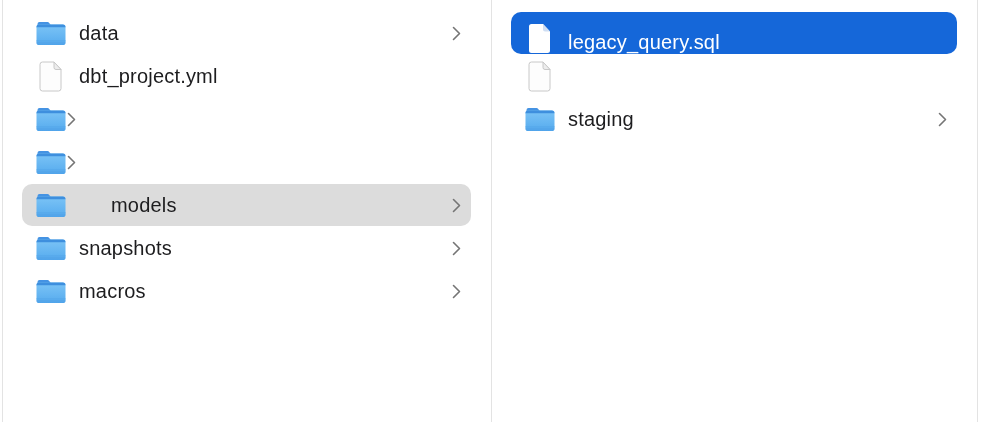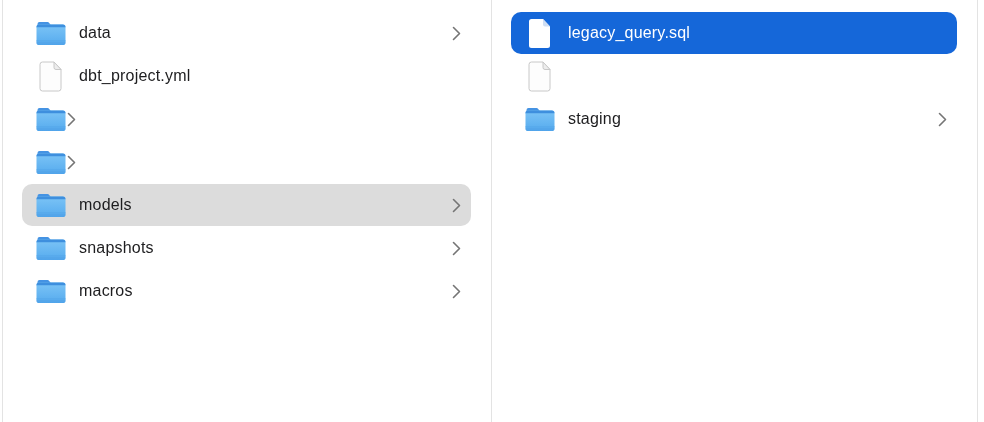--- a/index.html
+++ b/index.html
@@ -1,21 +1,21 @@
 <!DOCTYPE html>
 <html style="--background: #ffffff; --divider: #e3e3e3; --text: #1d1d1f; --selected_text: #ffffff; --selection_active: #1567d9; --selection_inactive: #dcdcdc; --chevron: #757575; --folder_blue: #66b7f2; --folder_tab_blue: #4593e3;"><head>
 <meta charset="utf-8">
 <style>
   html,body{margin:0;padding:0;background:#ffffff;}
   .finder{
     position:relative;
     width:984px;height:422px;
     background:var(--background,#ffffff);
     font-family:"Liberation Sans","DejaVu Sans",sans-serif;
-    font-size:16px;
+    font-size:20px;
     color:var(--text,#1d1d1f);
     overflow:hidden;
     -webkit-font-smoothing:antialiased;
   }
   .vline{
     position:absolute;top:0;bottom:0;width:1px;
     background:var(--divider,#e3e3e3);
   }
   .vline.v1{left:2px;}
   .vline.v2{left:491px;}
@@ -41,22 +41,22 @@
     margin-left:12px;
     flex:1 1 auto;
     white-space:nowrap;overflow:hidden;text-overflow:ellipsis;
     letter-spacing:.2px;
   }
   .row .chev{
     flex:0 0 auto;
     margin-right:10px;
     display:flex;align-items:center;
   }
-  .row.sel-inactive{background:var(--selection_inactive,#dcdcdc);}
-  .row.sel-active{background:var(--selection_active,#1567d9);color:var(--selected_text,#ffffff);}
+  .row.sel-inactive{background:var(--selection_inactive,#dcdcdc);gap:32px;}
+  .row.sel-active{background:var(--selection_active,#1567d9);color:var(--selected_text,#ffffff);align-items:flex-end;}
   
   .doc-body{fill:#fdfdfd;stroke:#c8c8c8;stroke-width:1;}
   .doc-fold{fill:#ededed;stroke:#c8c8c8;stroke-width:1;}
   .sel-active .doc-body{fill:#ffffff;stroke:none;}
   .sel-active .doc-fold{fill:#cfdef3;stroke:none;}
   .chev svg{display:block;}
 </style>
 </head>
 <body>
 

